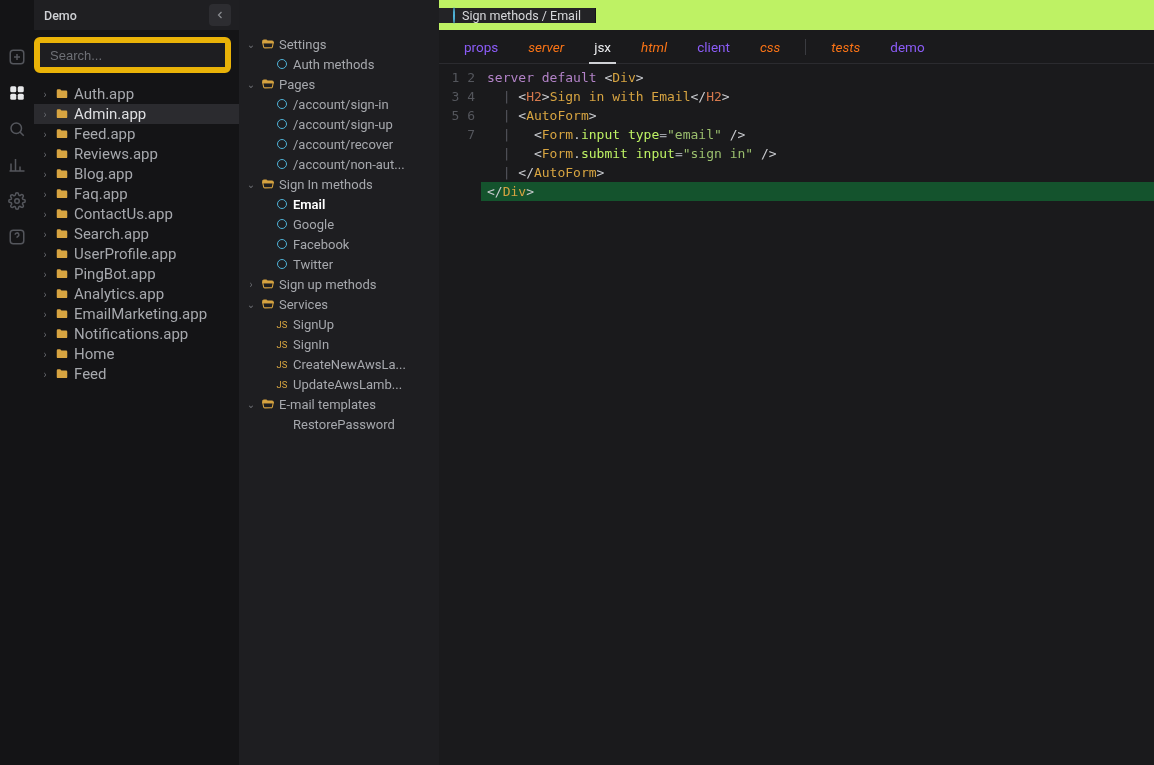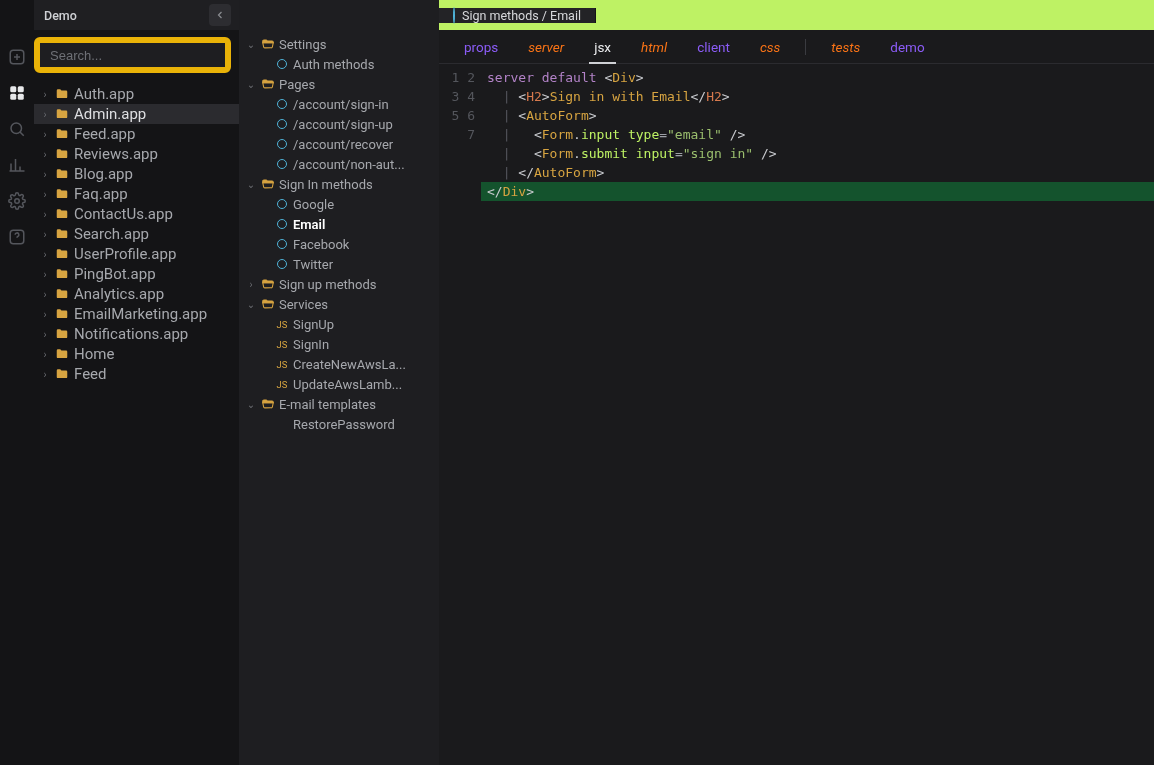--- a/index.html
+++ b/index.html
@@ -474,33 +474,33 @@
       <div class="mid-row">
         <span class="caret">⌄</span>
         <span class="ticon folder-open-ic">
           <svg viewBox="0 0 24 24" fill="none" stroke="currentColor" stroke-width="1.8">
             <path d="M3 7a2 2 0 0 1 2-2h4l2 2h8a2 2 0 0 1 2 2v1H3V7z" fill="currentColor"></path>
             <path d="M3 10h18l-1.5 7a2 2 0 0 1-2 1.6H6.5a2 2 0 0 1-2-1.6L3 10z" fill="none"></path>
           </svg>
         </span>
         <span class="label">Sign In methods</span>
       </div>
+      <div class="mid-row mid-indent-1 bold">
+        <span class="caret"></span>
+        <span class="ticon">
+          <span class="circle-ic"></span>
+        </span>
+        <span class="label">Email</span>
+      </div>
       <div class="mid-row mid-indent-1">
         <span class="caret"></span>
         <span class="ticon">
           <span class="circle-ic"></span>
         </span>
         <span class="label">Google</span>
-      </div>
-      <div class="mid-row mid-indent-1 bold">
-        <span class="caret"></span>
-        <span class="ticon">
-          <span class="circle-ic"></span>
-        </span>
-        <span class="label">Email</span>
       </div>
       <div class="mid-row mid-indent-1">
         <span class="caret"></span>
         <span class="ticon">
           <span class="circle-ic"></span>
         </span>
         <span class="label">Facebook</span>
       </div>
       <div class="mid-row mid-indent-1">
         <span class="caret"></span>

